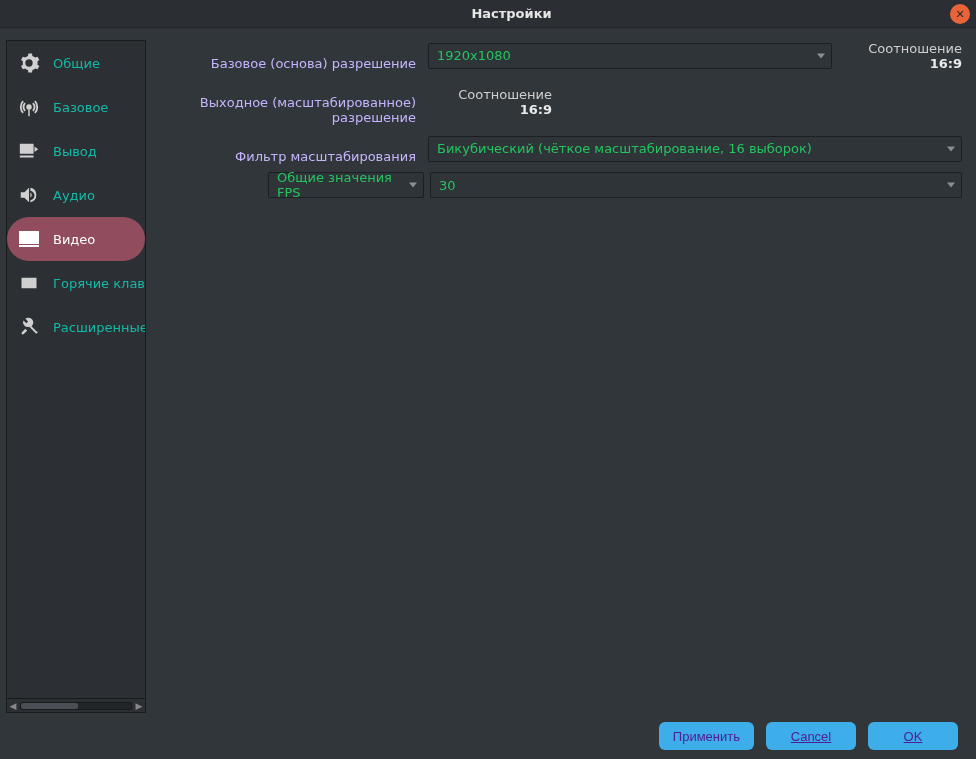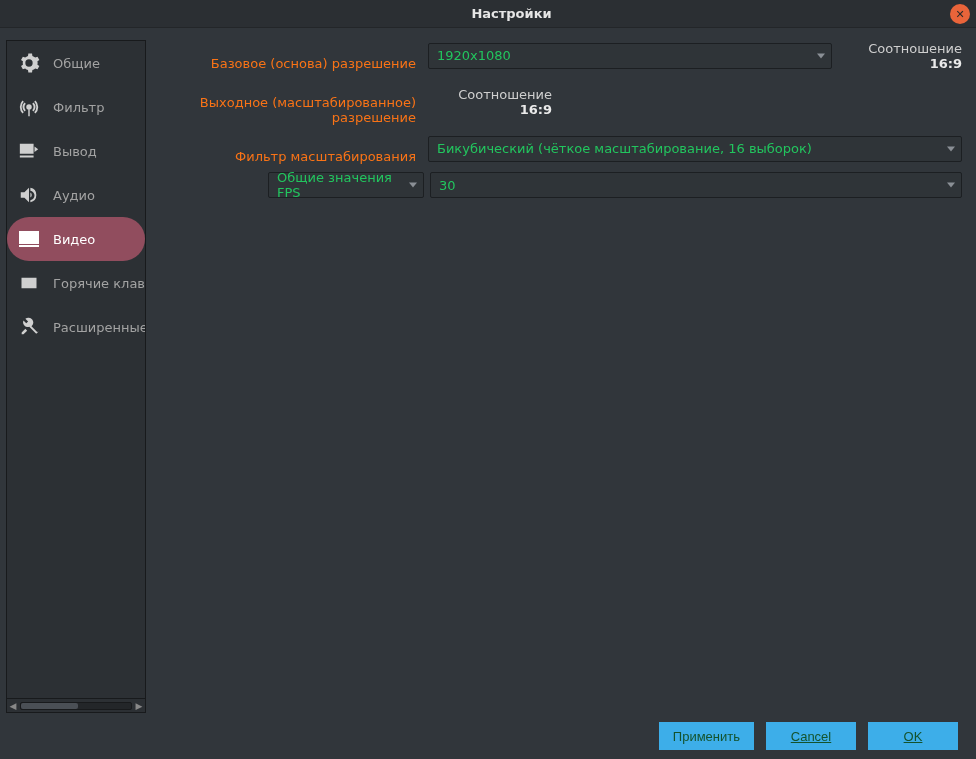--- a/index.html
+++ b/index.html
@@ -47,21 +47,21 @@
     background: #2c3034;
     height: 660px;
     overflow: hidden;
   }
   .side-item {
     height: 44px;
     display: flex;
     align-items: center;
     gap: 10px;
     padding-left: 8px;
-    color: #a3a3a3;
+    color: #14b8a6;
     white-space: nowrap;
     cursor: pointer;
   }
   .side-item.active {
     background: #914d5e;
     color: #ffffff;
     border-radius: 22px;
   }
   .side-item .ico {
     width: 28px; height: 28px;
@@ -90,21 +90,21 @@
   .row {
     display: flex;
     align-items: center;
     margin-bottom: 8px;
     gap: 6px;
   }
   .lbl {
     width: 268px;
     text-align: right;
     padding-right: 6px;
-    color: #f97316;
+    color: #c4b5fd;
     margin-top: 16px;
   }
   .combo {
     flex: 1;
     height: 26px;
     background: #2f3438;
     border: 1px solid #1c1f22;
     border-radius: 2px;
     display: flex;
     align-items: center;
@@ -133,23 +133,23 @@
     display:flex;
     justify-content:flex-end;
     align-items:center;
     gap:12px;
     padding-right:18px;
   }
   .btn {
     min-width: 90px;
     height: 28px;
     background: #3daee9;
-    color:#14532d;
+    color:#4c1d95;
     border:none;
-    border-radius:0;
+    border-radius:6px;
     font-size:13px;
     cursor:pointer;
     display:flex; align-items:center; justify-content:center;
     padding: 0 14px;
   }
   .btn .ul { text-decoration: underline; }
 </style>
 </head>
 <body>
 
@@ -171,21 +171,21 @@
             </svg>
         </span>
         <span>Общие</span>
       </div>
       <div class="side-item">
         <span class="ico">
           <svg viewBox="0 0 24 24" width="22" height="22">
               <path d="M12 9a3 3 0 1 0 0 6 3 3 0 0 0 0-6zm-5 3a5 5 0 0 1 1.5-3.5L7 7a7 7 0 0 0 0 10l1.5-1.5A5 5 0 0 1 7 12zm10 0a5 5 0 0 1-1.5 3.5L17 17a7 7 0 0 0 0-10l-1.5 1.5A5 5 0 0 1 17 12zM4 12a8 8 0 0 1 2.3-5.7L4.9 4.9A10 10 0 0 0 4.9 19l1.4-1.4A8 8 0 0 1 4 12zm16 0a8 8 0 0 1-2.3 5.7l1.4 1.4a10 10 0 0 0 0-14.2l-1.4 1.4A8 8 0 0 1 20 12zM11.2 14.8V22h1.6v-7.2z"></path>
             </svg>
         </span>
-        <span>Фильтр</span>
+        <span>Базовое</span>
       </div>
       <div class="side-item">
         <span class="ico">
           <svg viewBox="0 0 24 24" width="22" height="22">
               <path d="M2 4h15v11H2V4zm16 3l4 3-4 3V7zM2 17h15v2H2z"></path>
             </svg>
         </span>
         <span>Вывод</span>
       </div>
       <div class="side-item">

